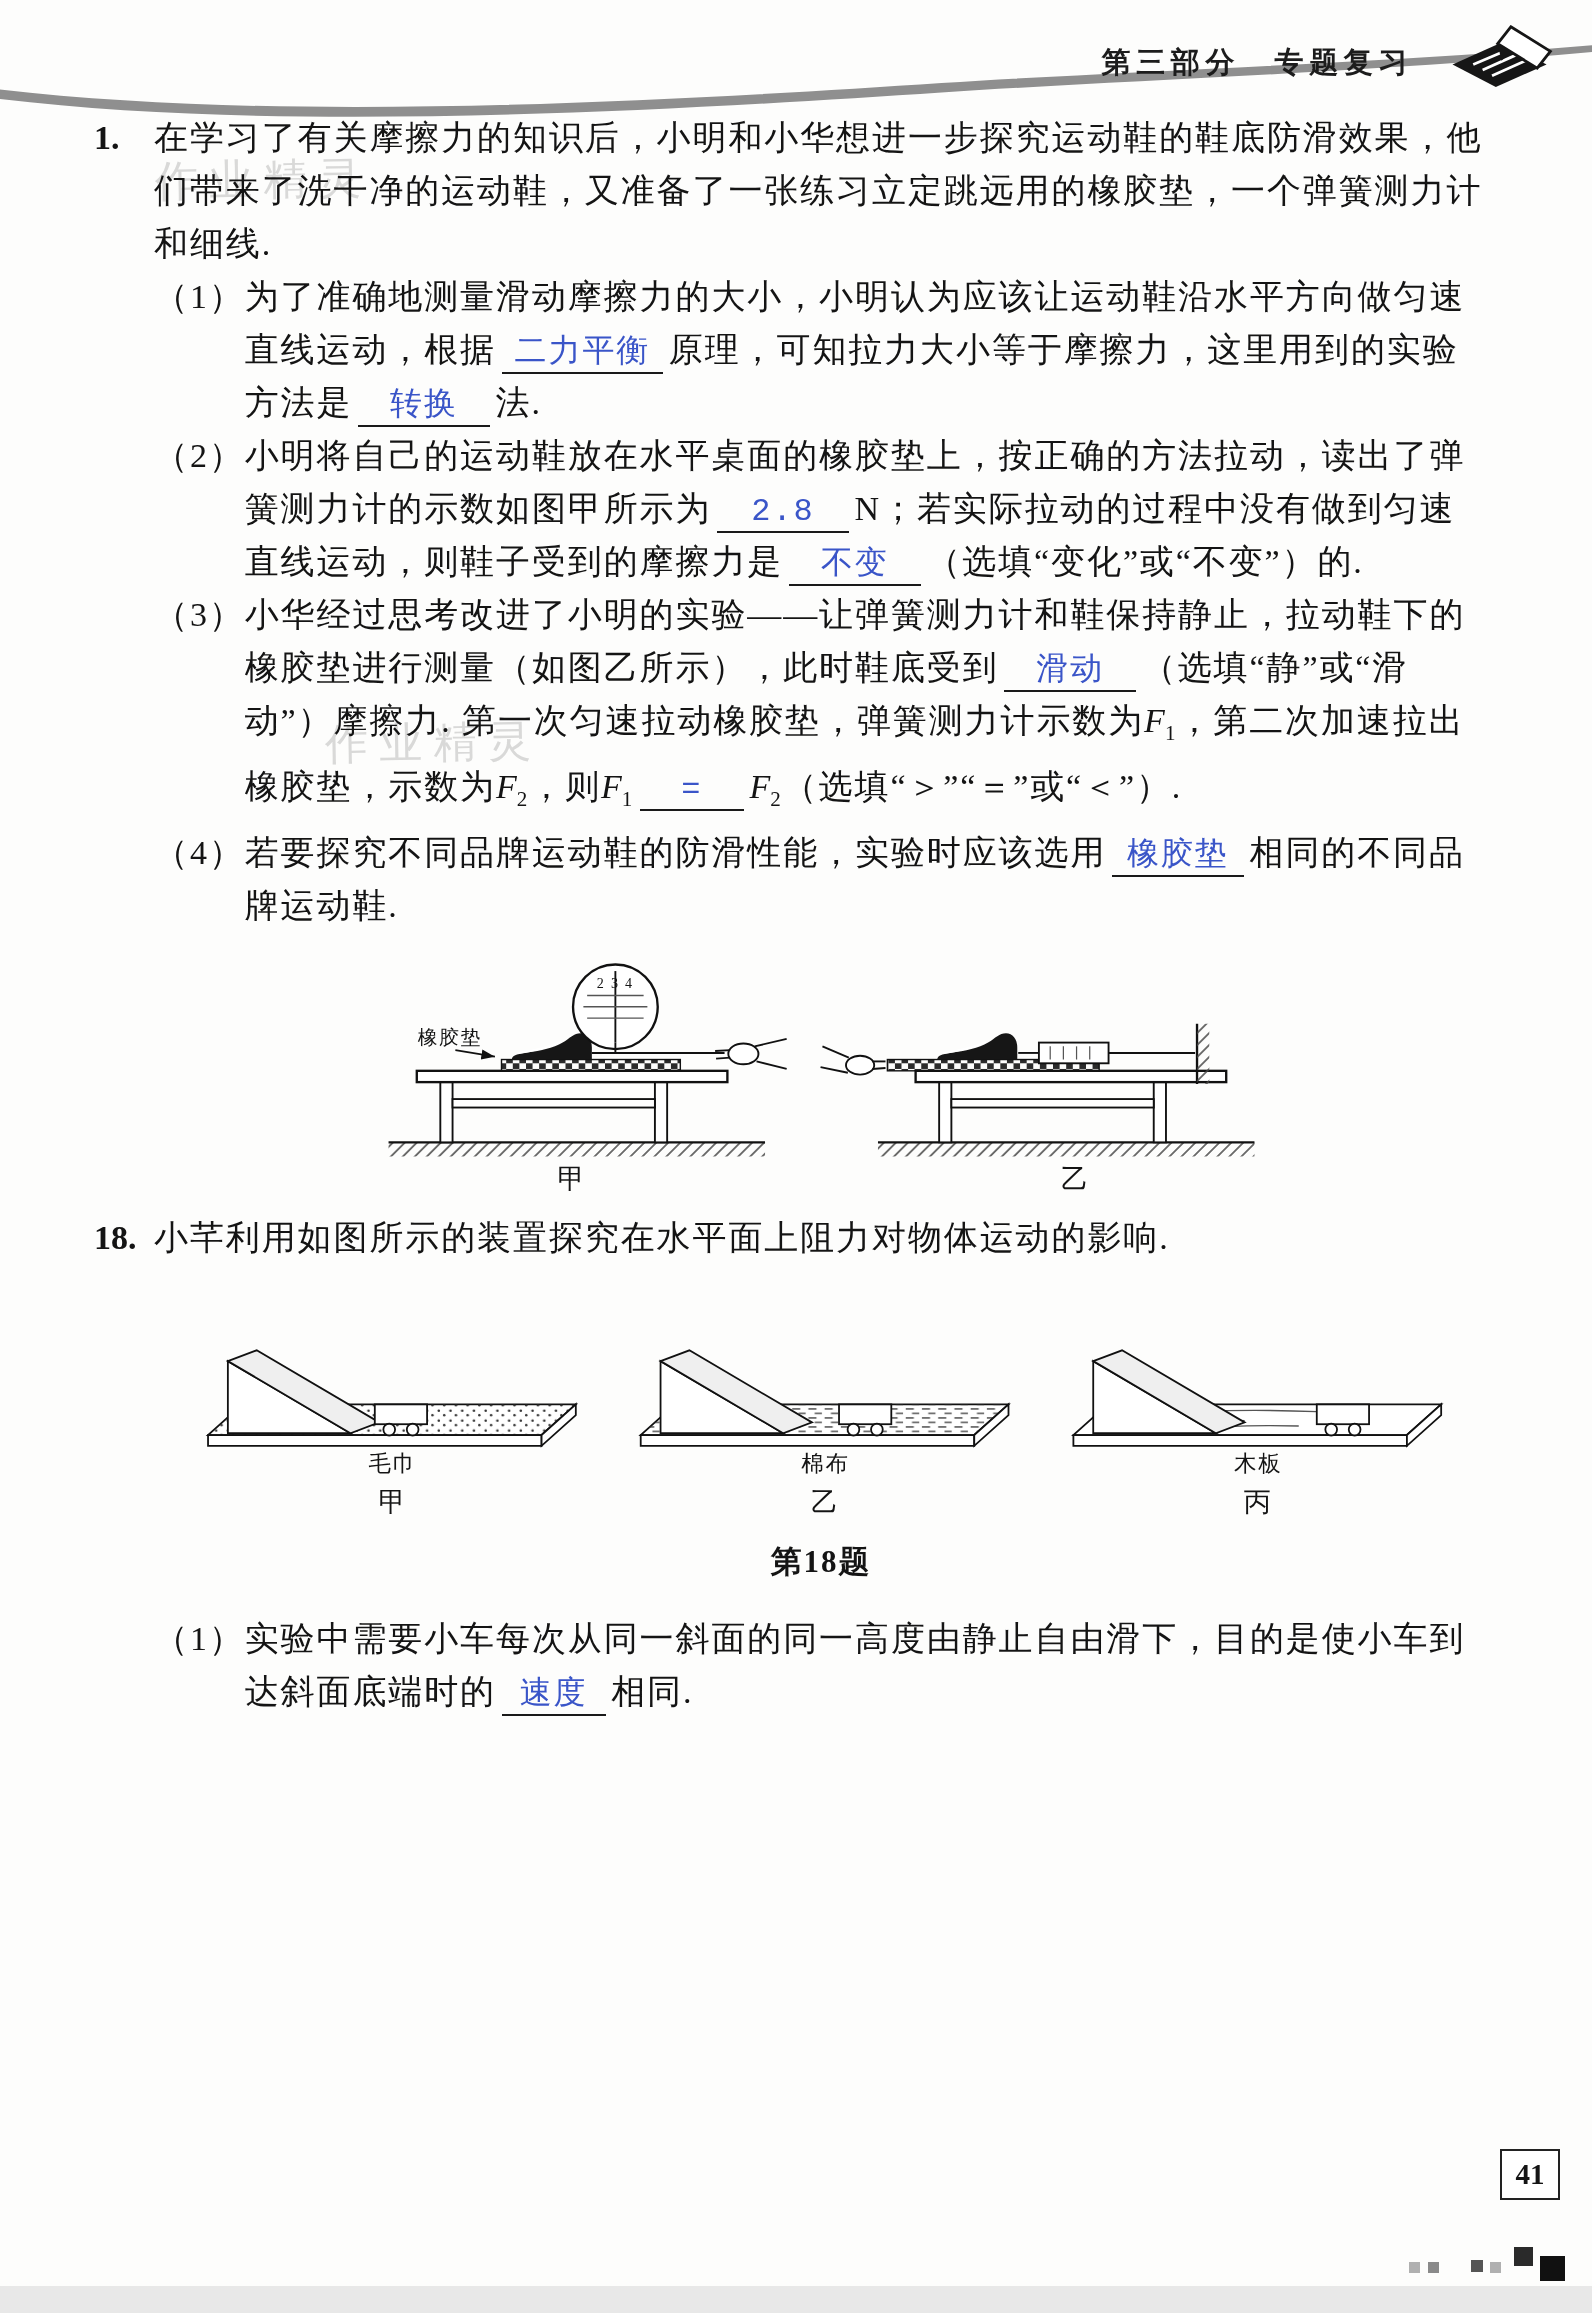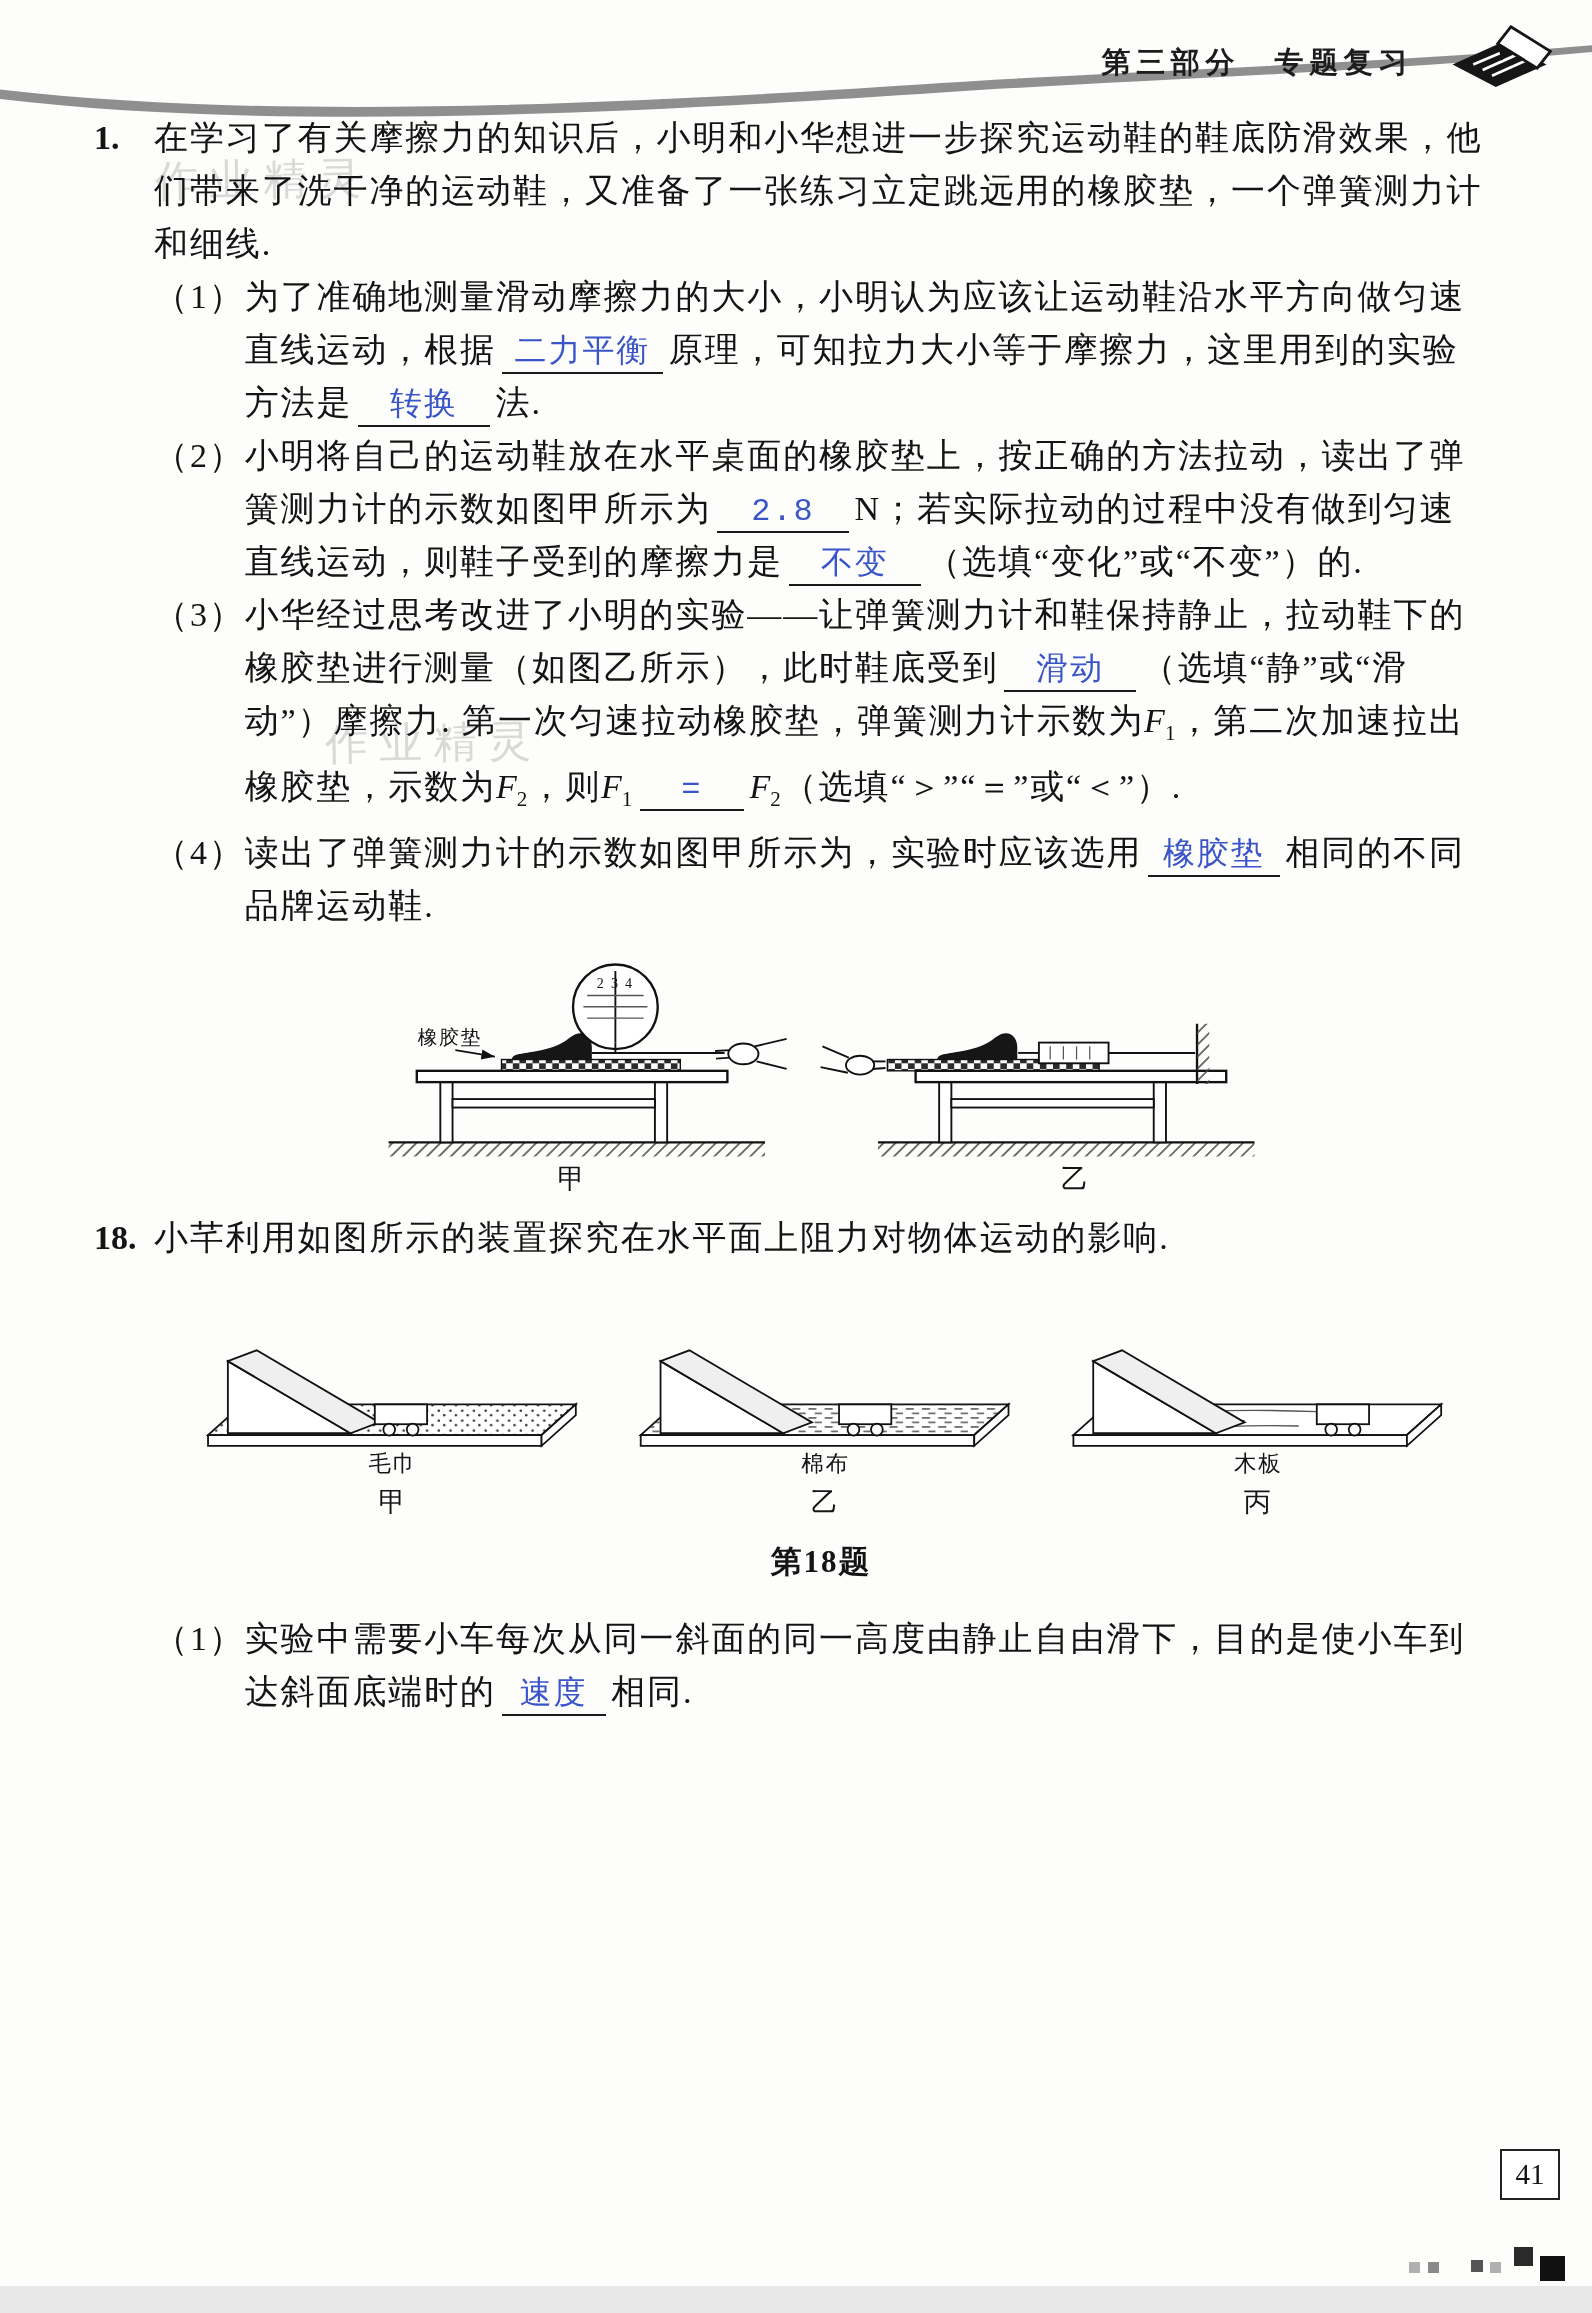--- a/index.html
+++ b/index.html
@@ -43,21 +43,21 @@
   sub { font-size:0.62em; }
   
   .figure { text-align:center; margin:24.5px 0 0 0; }
   .figcap { text-align:center; font-size:31px; font-weight:bold; margin:3.8px 0 24.5px 0; letter-spacing:1.9px; }
   svg text { font-family:"Liberation Serif","DejaVu Serif",serif; fill:#141414; }
   
   .pagenum {
     position:absolute; z-index:2; right:32px; top:2149px; width:60px; height:51px;
     border:2.8px solid #222; background:#fff;
     display:flex; align-items:center; justify-content:center;
-    font-size:29px; font-weight:normal;
+    font-size:29px; font-weight:bold;
   }
   .sq { position:absolute; z-index:2; }
 </style>
 </head>
 <body>
 
 <div class="page">
 
   <svg class="swoosh" width="1592" height="151" viewBox="0 0 1691 160">
     <path d="M0,95 C300,130 700,108 1000,88 C1200,75 1450,68 1691,48 L1691,55 C1450,77 1200,85 1000,98 C700,118 300,141 0,105 Z" fill="#8f8f8f"></path>
@@ -103,21 +103,21 @@
         <div class="part">
           <span class="pnum">（3）</span>
           <div class="ptext">
             <span>小华经过思考改进了小明的实验——让弹簧测力计和鞋保持静止，拉动鞋下的橡胶垫进行测量（如图乙所示），此时鞋底受到</span><span class="blank">滑动</span><span>（选填“静”或“滑动”）摩擦力. 第一次匀速拉动橡胶垫，弹簧测力计示数为</span><span class="fvar">F</span><sub>1</sub><span>，第二次加速拉出橡胶垫，示数为</span><span class="fvar">F</span><sub>2</sub><span>，则</span><span class="fvar">F</span><sub>1</sub><span class="blank w110">=</span><span class="fvar">F</span><sub>2</sub><span>（选填“＞”“＝”或“＜”）.</span>
           </div>
         </div>
 
         <div class="part">
           <span class="pnum">（4）</span>
           <div class="ptext">
-            <span>读出了弹簧测力计的示数如图甲所示为，实验时应该选用</span><span class="blank">橡胶垫</span><span>相同的不同品牌运动鞋.</span>
+            <span>若要探究不同品牌运动鞋的防滑性能，实验时应该选用</span><span class="blank">橡胶垫</span><span>相同的不同品牌运动鞋.</span>
           </div>
         </div>
 
         <div class="figure">
           <svg viewBox="0 0 950 255" width="895" height="240" style="font-size:36px">
             <defs>
               <pattern id="hatch" patternUnits="userSpaceOnUse" width="9" height="12" patternTransform="rotate(45)">
                 <line x1="1" y1="0" x2="1" y2="12" stroke="#444" stroke-width="1.6"></line>
               </pattern>
               <pattern id="checker" patternUnits="userSpaceOnUse" width="14" height="12">

